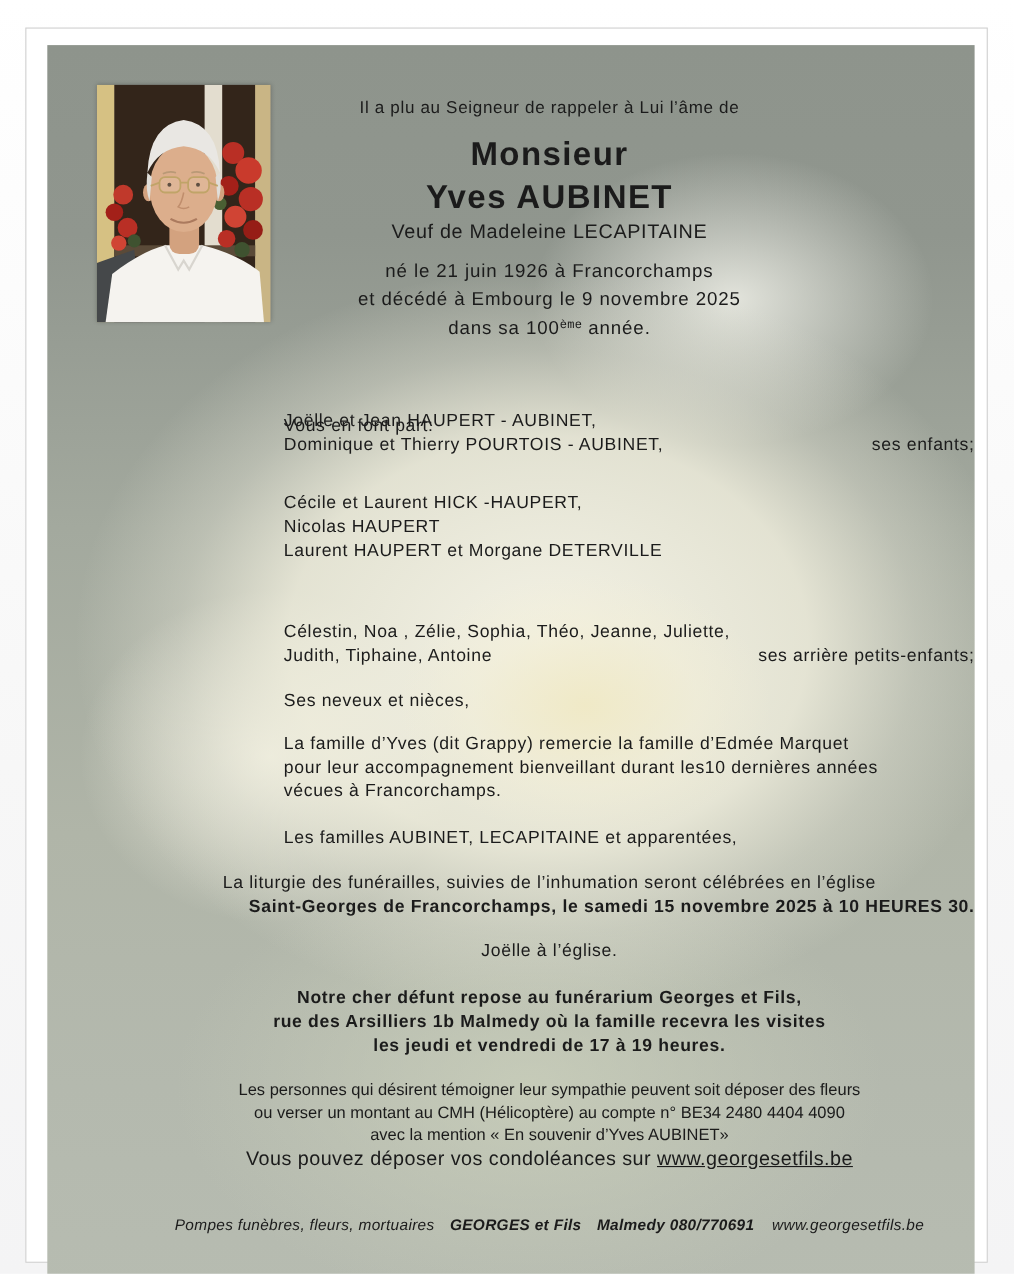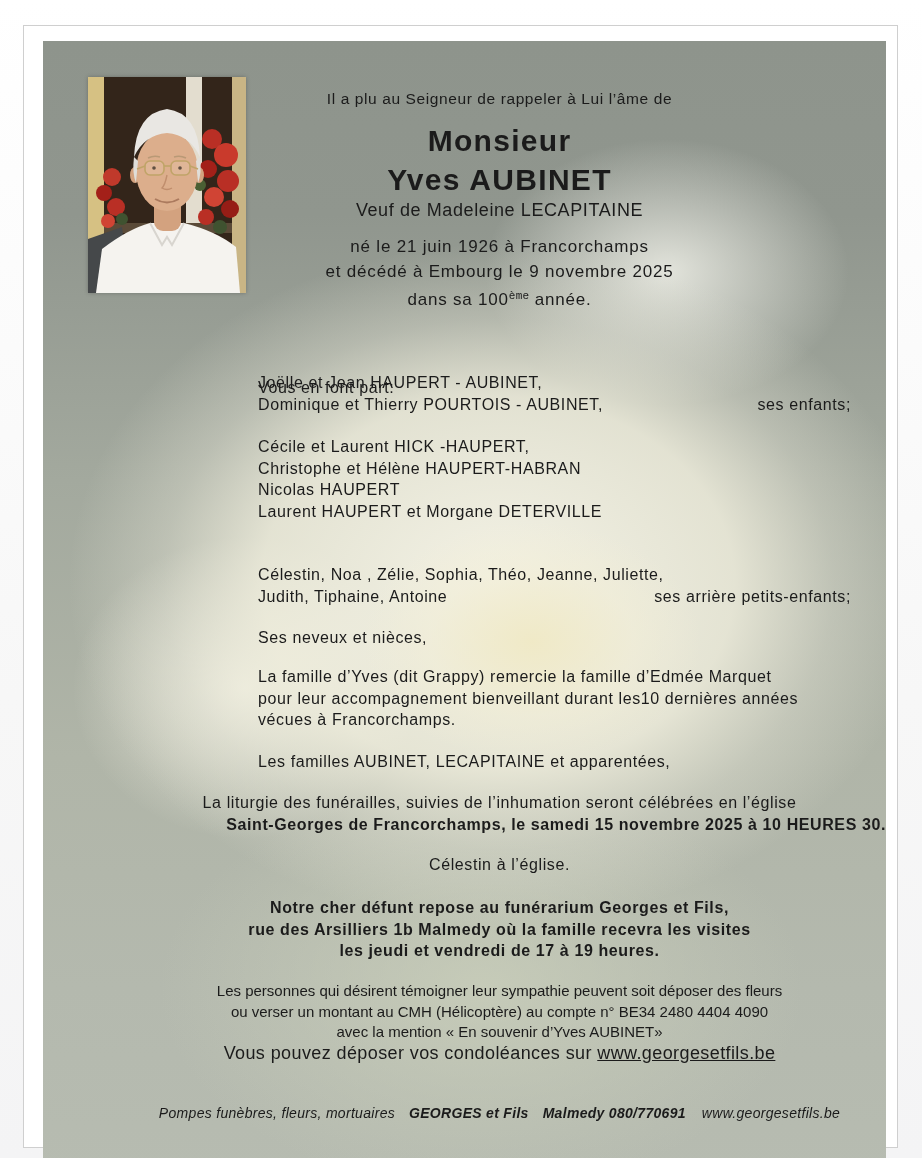--- a/index.html
+++ b/index.html
@@ -29,30 +29,30 @@
     position:absolute;left:45px;top:36px;width:158px;height:216px;
     box-shadow:0 0 4px rgba(0,0,0,0.25);
   }
   .text-layer{
     position:absolute;left:70px;right:0;top:0;bottom:0;
     letter-spacing:0.6px;
   }
   .row{position:absolute;left:0;right:0;line-height:21.5px;font-size:16px;white-space:nowrap;}
   .center{text-align:center;}
   .leftcol{padding-left:145px;}
-  .flexrow{display:flex;justify-content:space-between;padding-right:35px;}
+  .flexrow{display:flex;justify-content:space-between;}
   .flexrow .name{padding-left:145px;}
   .intro{top:47px;font-size:15.5px;}
   .titleblock{top:80px;font-size:30px;font-weight:bold;line-height:39px;letter-spacing:1.3px;}
   .veuf{top:159px;font-size:18px;}
   .birth{top:193px;line-height:25px;font-size:17px;letter-spacing:0.8px;}
   sup{font-size:11px;vertical-align:6px;letter-spacing:0.2px;font-family:Liberation Mono, monospace;}
   .vouspart{top:288px;margin-top:48px;}
   .children{top:331px;}
-  .grandchildren{top:395px;}
+  .grandchildren{top:406px;}
   .greatgrand{top:523px;}
   .neveux{top:586px;}
   .thanks{top:625px;}
   .families{top:710px;}
   .liturgy{top:751px;}
   .liturgy .b{font-weight:bold;text-align:right;}
   .reunion{top:813px;}
   .repose{top:856px;font-weight:bold;}
   .sympathy{top:940px;font-size:15px;line-height:20.5px;letter-spacing:0px;}
   .condolences{top:1002px;font-size:18px;letter-spacing:0.4px;}
@@ -138,21 +138,20 @@
     <div class="row children">
       <div class="leftcol">Joëlle et Jean HAUPERT - AUBINET,</div>
       <div class="flexrow">
         <span class="name">Dominique et Thierry POURTOIS - AUBINET,</span>
         <span class="rlabel">ses enfants;</span>
       </div>
     </div>
 
     <div class="row grandchildren">
       <div class="leftcol">Cécile et Laurent HICK -HAUPERT,</div>
-      <div class="leftcol">Christophe et Hélène HAUPERT-HABRAN</div>
       <div class="leftcol">Nicolas HAUPERT</div>
       <div class="leftcol">Laurent HAUPERT et Morgane DETERVILLE</div>
     </div>
 
     <div class="row greatgrand">
       <div class="leftcol">Célestin, Noa , Zélie, Sophia, Théo, Jeanne, Juliette,</div>
       <div class="flexrow">
         <span class="name">Judith, Tiphaine, Antoine</span>
         <span class="rlabel">ses arrière petits-enfants;</span>
       </div>
@@ -166,21 +165,21 @@
       <div class="leftcol">vécues à Francorchamps.</div>
     </div>
 
     <div class="row leftcol families">Les familles AUBINET, LECAPITAINE et apparentées,</div>
 
     <div class="row center liturgy">
       <div>La liturgie des funérailles, suivies de l’inhumation seront célébrées en l’église</div>
       <div class="b">Saint-Georges de Francorchamps, le samedi 15 novembre 2025 à 10 HEURES 30.</div>
     </div>
 
-    <div class="row center reunion">Célestin à l’église.</div>
+    <div class="row center reunion">Joëlle à l’église.</div>
 
     <div class="row center repose">
       <div>Notre cher défunt repose au funérarium Georges et Fils,</div>
       <div>rue des Arsilliers 1b Malmedy où la famille recevra les visites</div>
       <div>les jeudi et vendredi de 17 à 19 heures.</div>
     </div>
 
     <div class="row center sympathy">
       <div>Les personnes qui désirent témoigner leur sympathie peuvent soit déposer des fleurs</div>
       <div>ou verser un montant au CMH (Hélicoptère) au compte n° BE34 2480 4404 4090</div>

